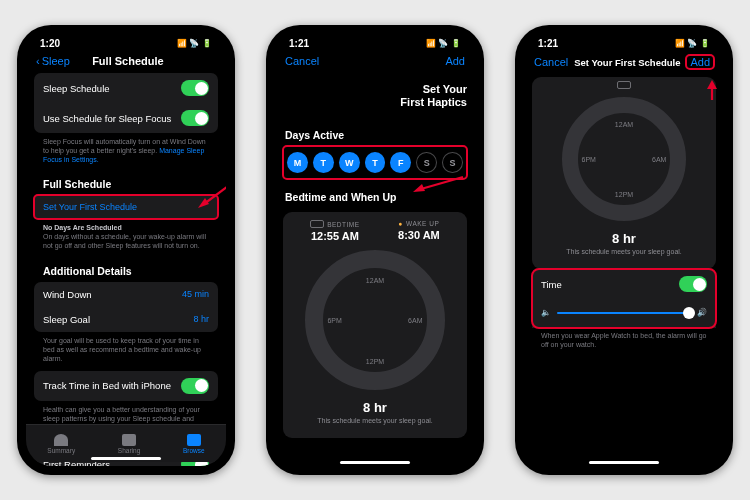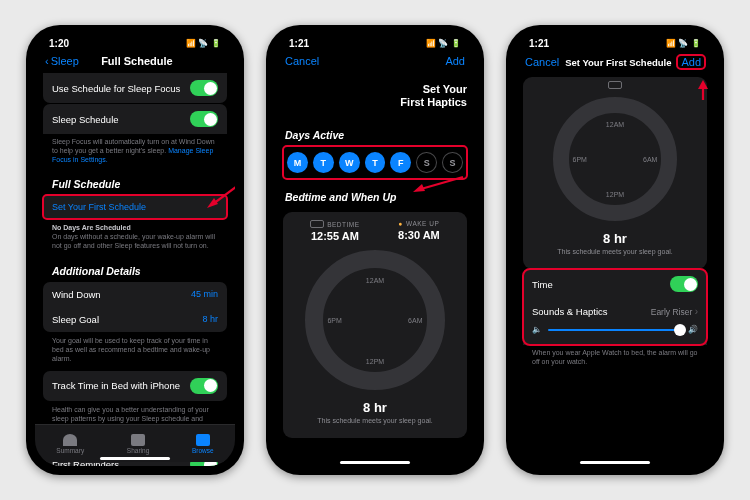--- a/index.html
+++ b/index.html
@@ -1,34 +1,34 @@
 <!DOCTYPE html>
 <html><head>
 <meta charset="utf-8">
 <style>
   * { margin: 0; padding: 0; box-sizing: border-box; }
   body { background: #eaeaea; font-family: -apple-system, "SF Pro Text", Helvetica, Arial, sans-serif; display: flex; justify-content: center; align-items: center; min-height: 500px; padding: 15px 0; }
-  .stage { display: flex; gap: 22px; }
+  .stage { display: flex; gap: 31px; }
   .phone { width: 218px; height: 450px; background: #000; border-radius: 34px; padding: 9px; position: relative; box-shadow: 0 2px 10px rgba(0,0,0,.4); }
   .phone::before { content: ""; position: absolute; top: 6px; left: 50%; transform: translateX(-50%); width: 90px; height: 20px; background: #000; border-radius: 0 0 13px 13px; z-index: 5; }
   .screen { width: 100%; height: 100%; background: #000; border-radius: 26px; overflow: hidden; position: relative; color: #fff; font-size: 9px; }
   .status { display: flex; justify-content: space-between; padding: 4px 14px 2px; font-size: 10px; font-weight: 600; }
   .status .right { display: flex; gap: 2px; font-size: 8px; align-items: center; }
   .nav { display: flex; justify-content: space-between; align-items: center; padding: 4px 10px 6px; font-size: 11px; }
   .nav .back { color: #0a84ff; display: flex; align-items: center; gap: 2px; }
   .nav .title { font-weight: 600; font-size: 11px; }
   .nav .action { color: #0a84ff; font-weight: 500; }
   .content { padding: 0 8px 8px; overflow: hidden; }
   .cell { background: #1c1c1e; border-radius: 7px; padding: 7px 9px; display: flex; justify-content: space-between; align-items: center; margin-bottom: 1px; font-size: 9.5px; }
   .cell.group-top { border-radius: 7px 7px 0 0; margin-bottom: 0; }
   .cell.group-bot { border-radius: 0 0 7px 7px; }
   .cell.group-mid { border-radius: 0; margin-bottom: 0; }
   .footer-txt { color: #7a7a80; font-size: 7px; line-height: 1.3; padding: 3px 9px 8px; }
   .footer-txt .link { color: #0a84ff; }
-  .section-h { font-size: 10.5px; font-weight: 700; color: #fff; padding: 6px 9px 5px; font-style: italic; }
+  .section-h { font-size: 10.5px; font-weight: 700; color: #fff; padding: 6px 9px 5px; }
   .toggle { width: 28px; height: 16px; border-radius: 9px; background: #30d158; position: relative; }
   .toggle::after { content: ""; position: absolute; top: 1.5px; right: 1.5px; width: 13px; height: 13px; border-radius: 50%; background: #fff; }
   .value-link { color: #0a84ff; font-size: 9px; }
   .highlight-red { outline: 2px solid #e4002b; outline-offset: -1px; border-radius: 4px; }
   .tabbar { position: absolute; bottom: 4px; left: 0; right: 0; height: 38px; background: #19191b; display: flex; justify-content: space-around; align-items: center; font-size: 6.5px; color: #7a7a80; border-top: .5px solid #2a2a2c; }
   .tabbar .t { display: flex; flex-direction: column; align-items: center; gap: 1px; }
   .tabbar .t.active { color: #0a84ff; }
   .tabbar .ic { width: 14px; height: 12px; background: currentColor; border-radius: 2px; }
   .hi { position: absolute; bottom: 2px; left: 50%; transform: translateX(-50%); width: 70px; height: 3px; background: #fff; border-radius: 2px; }
   .big-title { text-align: right; font-size: 11px; font-weight: 700; line-height: 1.2; padding: 10px 0 14px; }
@@ -66,26 +66,26 @@
       <div class="status">
         <span>1:20</span>
         <span class="right">📶 📡 🔋</span>
       </div>
       <div class="nav">
         <span class="back">‹ <span>Sleep</span></span>
         <span class="title">Full Schedule</span>
         <span style="width:30px"></span>
       </div>
       <div class="content">
+        <div class="cell group-top">
+          <span>Sleep Schedule</span>
+          <span class="toggle"></span>
+        </div>
         <div class="cell group-bot">
           <span>Use Schedule for Sleep Focus</span>
-          <span class="toggle"></span>
-        </div>
-        <div class="cell group-top">
-          <span>Sleep Schedule</span>
           <span class="toggle"></span>
         </div>
         <div class="footer-txt"><span>Sleep Focus will automatically turn on at Wind Down to help you get a better night's sleep. </span><span class="link">Manage Sleep Focus in Settings.</span></div>
 
         <div class="section-h">Full Schedule</div>
         <div class="cell highlight-red">
           <span class="value-link">Set Your First Schedule</span>
         </div>
         <div class="footer-txt">
           <span style="color:#c8c8ce; font-weight:600">No Days Are Scheduled</span><br>
@@ -229,24 +229,20 @@
           <div class="dur">8 hr</div>
           <div class="dur-sub">This schedule meets your sleep goal.</div>
         </div>
 
         <div class="highlight-red" style="border-radius:7px">
           <div class="cell group-top">
             <span>Time</span>
             <span class="toggle"></span>
           </div>
           <div class="cell group-mid" style="flex-direction:column; align-items:stretch; gap:6px; padding-bottom:9px">
-            <div style="display:flex; justify-content:space-between; align-items:center">
-              <span>Sounds &amp; Haptics</span>
-              <span style="color:#8d8d93; font-size:8.5px"><span>Early Riser</span> <span class="chev">›</span></span>
-            </div>
             <div class="slider-row">
               <span class="spk">🔈</span>
               <div class="slider-track"></div>
               <span class="spk">🔊</span>
             </div>
           </div>
         </div>
         <div class="footer-txt">When you wear Apple Watch to bed, the alarm will go off on your watch.</div>
       </div>
       <svg class="arrow-svg" style="top:46px; left:174px; width:24px; height:22px;">

